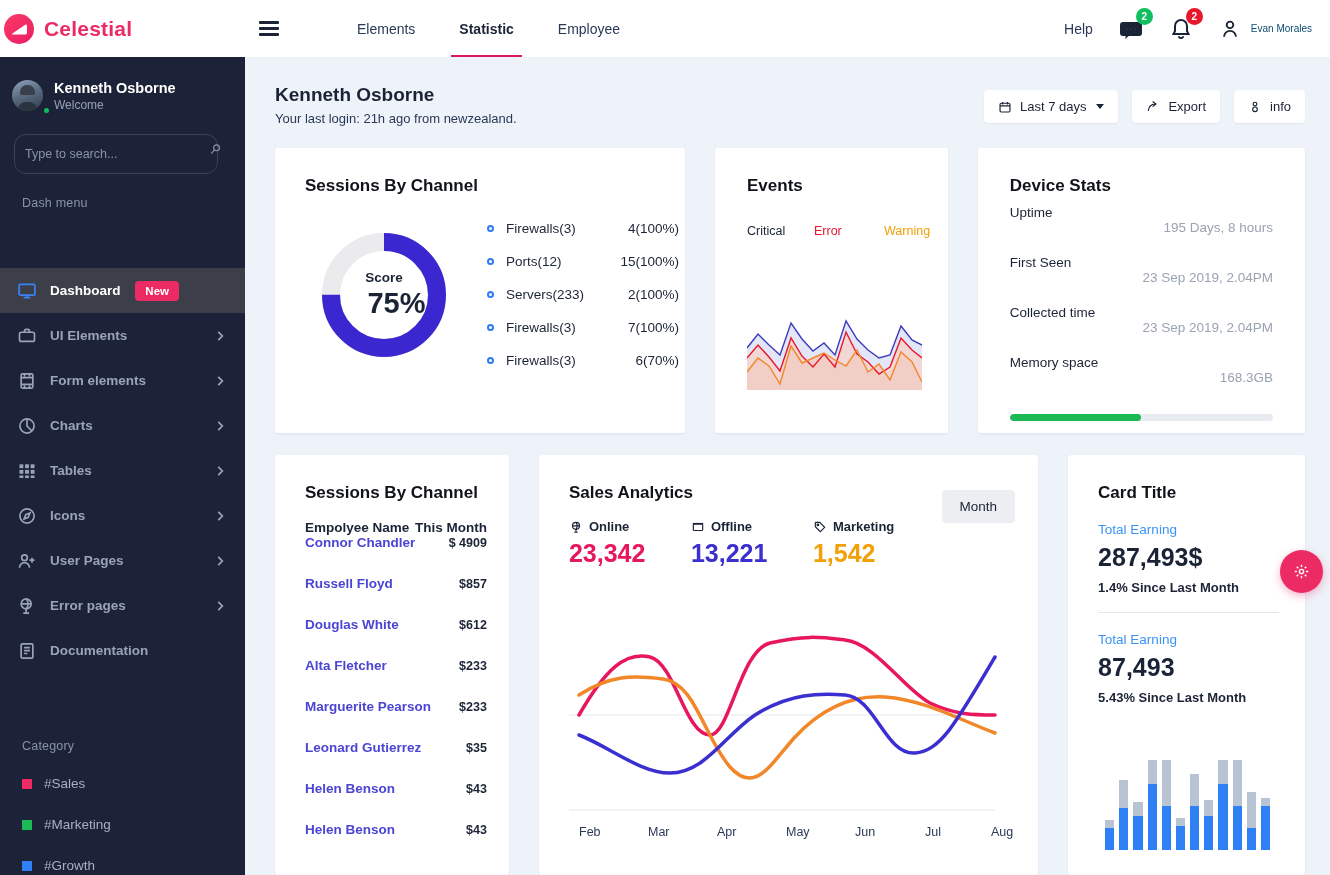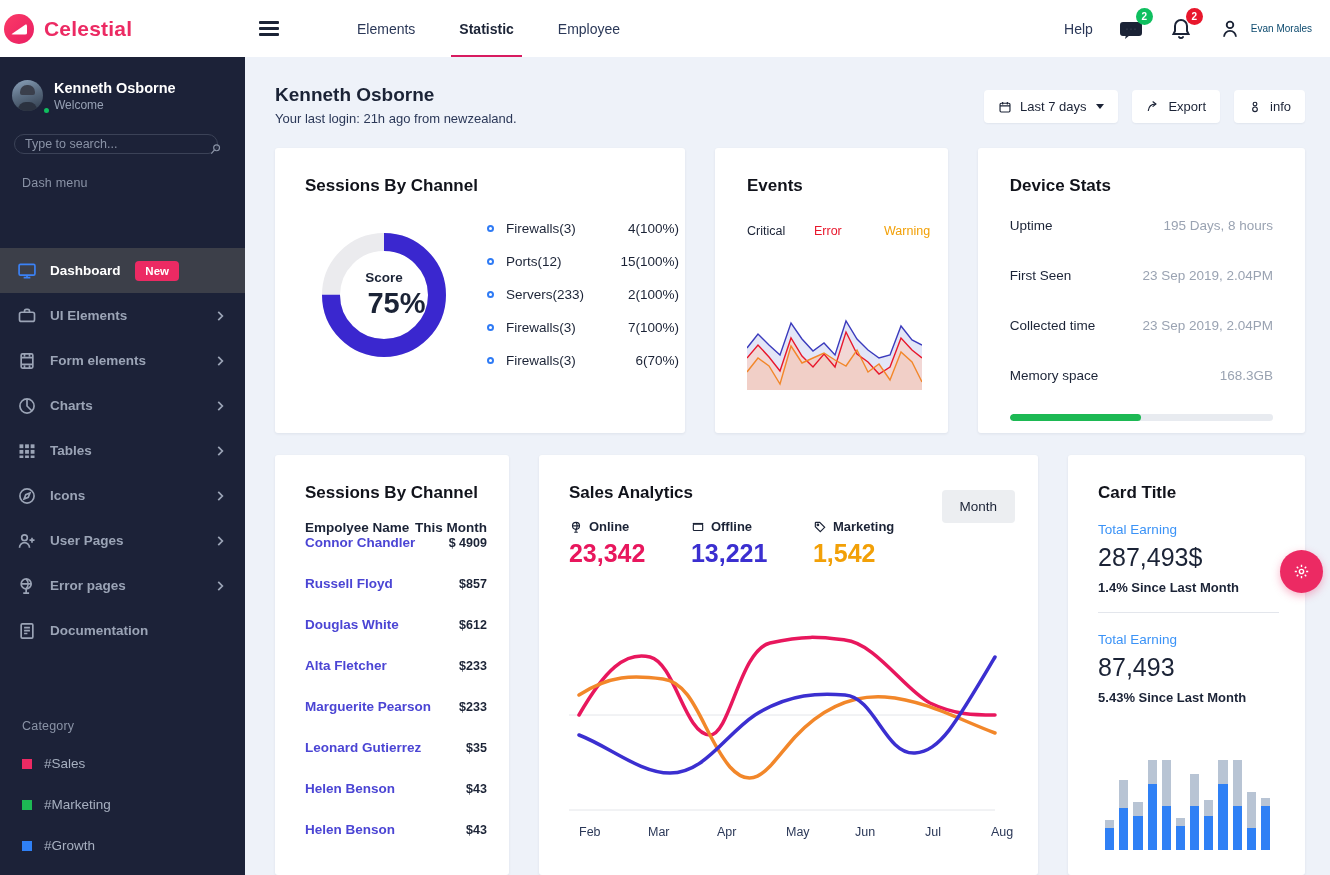--- a/index.html
+++ b/index.html
@@ -75,21 +75,21 @@
     background:#2b3240; border-radius: 8px 8px 0 0;
   }
   .dot-online {
     position: absolute; left: 30px; top: 26px; width: 9px; height: 9px;
     border-radius: 50%; background: #0fbf5f; border: 2px solid #1c2238;
   }
   .side-user-name { font-size: 14.5px; font-weight: bold; color: #fff; line-height: 1.25; }
   .side-user-sub { font-size: 12px; color: #97a1b4; margin-top: 1px; }
   .search-wrap { margin: 22px 14px 0 14px; position: relative; }
   .search-input {
-    width: 204px; height: 20px; background: transparent;
+    width: 204px; height: 40px; background: transparent;
     border: 1px solid #3b4257; border-radius: 12px;
     color: #86efac; font-size: 12.5px; padding: 0 28px 0 10px;
     font-family: "Liberation Sans", sans-serif; outline: none;
   }
   .search-input::placeholder { color: #8a93a6; }
   .search-icon-btn {
     position: absolute; right: 8px; top: 8px; width: 14px; height: 14px;
     color: #8a93a6; cursor: pointer;
   }
   .side-label {
@@ -151,21 +151,21 @@
   .legend-val { width: 72px; text-align: right; }
 
   .card-events { width: 235px; height: 285px; padding: 28px 0 0 32px; position: relative; }
   .events-legend { display: flex; margin-top: 28px; font-size: 12.5px; }
   .ev-critical { color: #1b2336; width: 67px; }
   .ev-error { color: #e8172c; width: 70px; }
   .ev-warning { color: #f2a007; }
   .events-chart { position: absolute; left: 32px; bottom: 43px; width: 175px; height: 80px; }
 
   .card-device { width: 330px; height: 285px; padding: 28px 32px 0 32px; }
-  .dev-row { display: flex; align-items: center; height: 41px; margin-top: 9px; }
+  .dev-row { display: flex; height: 41px; margin-top: 9px; flex-direction: column; }
   .dev-key { font-size: 13.5px; color: #1b2336; }
   .dev-val { margin-left: auto; font-size: 13.5px; color: #9aa3b2; }
   .dev-bar { margin-top: 18px; height: 7px; border-radius: 4px; background: #e8ebf0; overflow: hidden; }
   .dev-bar-fill { height: 7px; border-radius: 4px; background: #1db954; }
 
   
   .card-table { width: 235px; height: 420px; padding: 28px 22px 0 30px; }
   .tbl-head { display: flex; margin-top: 17px; font-size: 13.5px; font-weight: bold; color: #1b2336; }
   .tbl-head .c1 { flex: 1; }
   .tbl-row { display: flex; align-items: baseline; height: 41px; }
@@ -182,21 +182,21 @@
   .sl-top { display: flex; align-items: center; gap: 6px; font-size: 13px; font-weight: bold; color: #1b2336; }
   .sl-top svg { width: 14px; height: 14px; }
   .sl-num { font-size: 25px; font-weight: bold; margin-top: 5px; }
   .sl-online { color: #e8175d; }
   .sl-offline { color: #3b2fd0; }
   .sl-marketing { color: #f2a007; }
   .sales-chart { position: absolute; left: 16px; top: 160px; width: 470px; height: 235px; }
 
   .card-right { width: 238px; height: 420px; padding: 28px 26px 0 30px; position: relative; }
   .te-label { font-size: 13.5px; color: #3b93f7; margin-top: 19px; }
-  .te-num { font-size: 25px; font-weight: normal; color: #1b2336; margin-top: 6px; }
+  .te-num { font-size: 25px; font-weight: bold; color: #1b2336; margin-top: 6px; }
   .te-sub { font-size: 13px; font-weight: bold; color: #1b2336; margin-top: 8px; }
   .te-divider { height: 1px; background: #e3e6ec; margin-top: 17px; }
   .fab {
     position: absolute; right: -18px; top: 95px; width: 43px; height: 43px;
     border-radius: 50%; background: #ec2a63; display: flex; align-items: center;
     justify-content: center; cursor: pointer; box-shadow: 0 3px 8px rgba(236,42,99,.35);
   }
   .fab svg { width: 17px; height: 17px; color: #fff; }
   .mini-bars { position: absolute; left: 37px; bottom: 25px; width: 165px; height: 95px; display: flex; align-items: flex-end; gap: 5px; }
   .mb { width: 10px; display: flex; flex-direction: column; justify-content: flex-end; }

